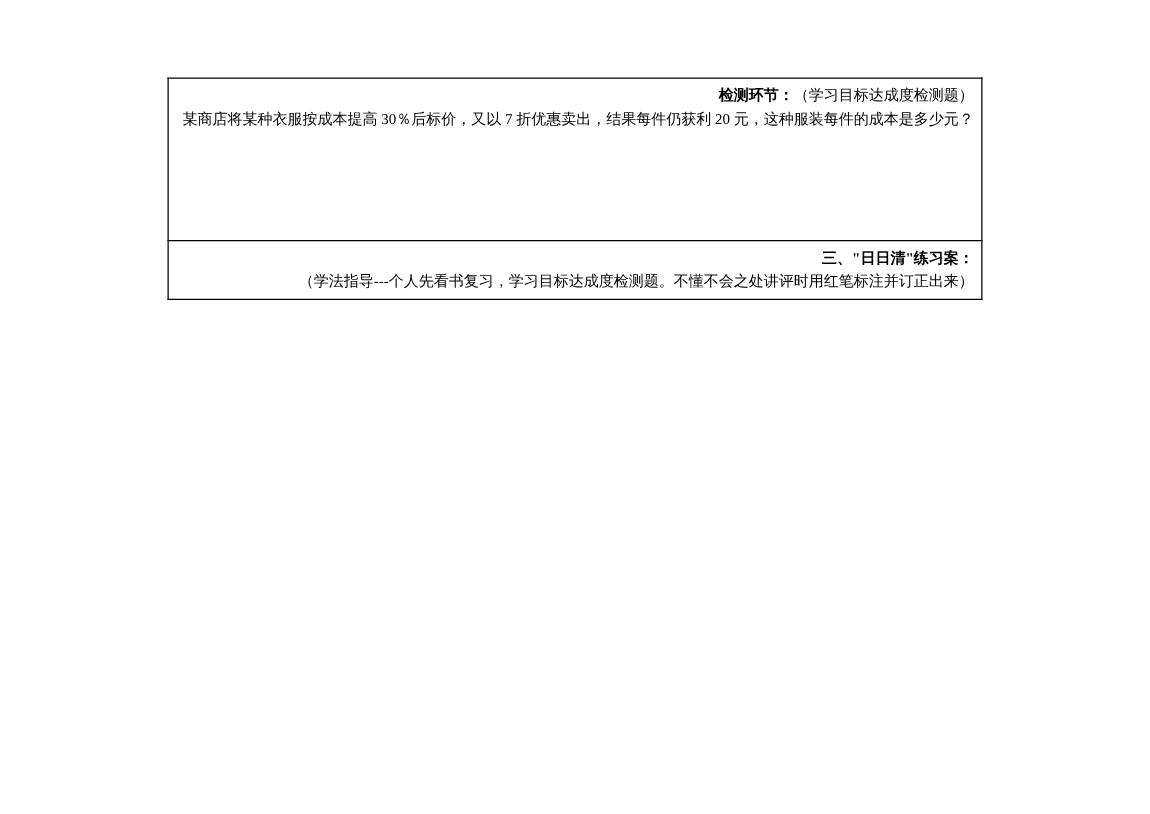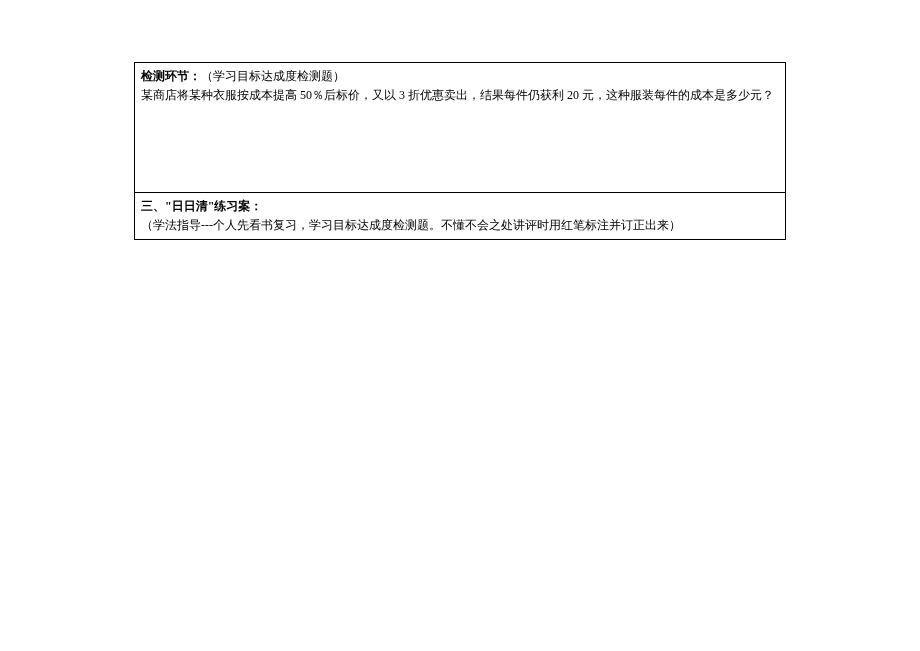--- a/index.html
+++ b/index.html
@@ -12,20 +12,21 @@
       height: 651px;
       background: #ffffff;
       font-family: "SimSun", "宋体", serif;
       font-size: 12px;
       color: #000000;
       padding: 62px 134px 0 134px;
     }
     .table-container {
       width: 100%;
       border-collapse: collapse;
+      text-align: right;
     }
     .cell {
       border: 1px solid #000000;
       padding: 4px 6px;
       vertical-align: top;
       line-height: 1.6;
     }
     .section-label {
       font-weight: bold;
     }
@@ -43,21 +44,21 @@
 <body>
 
 <table class="table-container">
   <tbody>
       <tr>
     <td class="cell cell-top">
       <div class="row1">
         <span class="section-label">检测环节：</span><span>（学习目标达成度检测题）</span>
       </div>
       <div class="row2">
-        <span>某商店将某种衣服按成本提高 50％后标价，又以 3 折优惠卖出，结果每件仍获利 20 元，这种服装每件的成本是多少元？</span>
+        <span>某商店将某种衣服按成本提高 30％后标价，又以 7 折优惠卖出，结果每件仍获利 20 元，这种服装每件的成本是多少元？</span>
       </div>
     </td>
   </tr>
   <tr>
     <td class="cell cell-bottom">
       <div class="row3">
         <span class="section-label">三、"日日清"练习案：</span>
       </div>
       <div class="row4">
         <span>（学法指导---个人先看书复习，学习目标达成度检测题。不懂不会之处讲评时用红笔标注并订正出来）</span>

